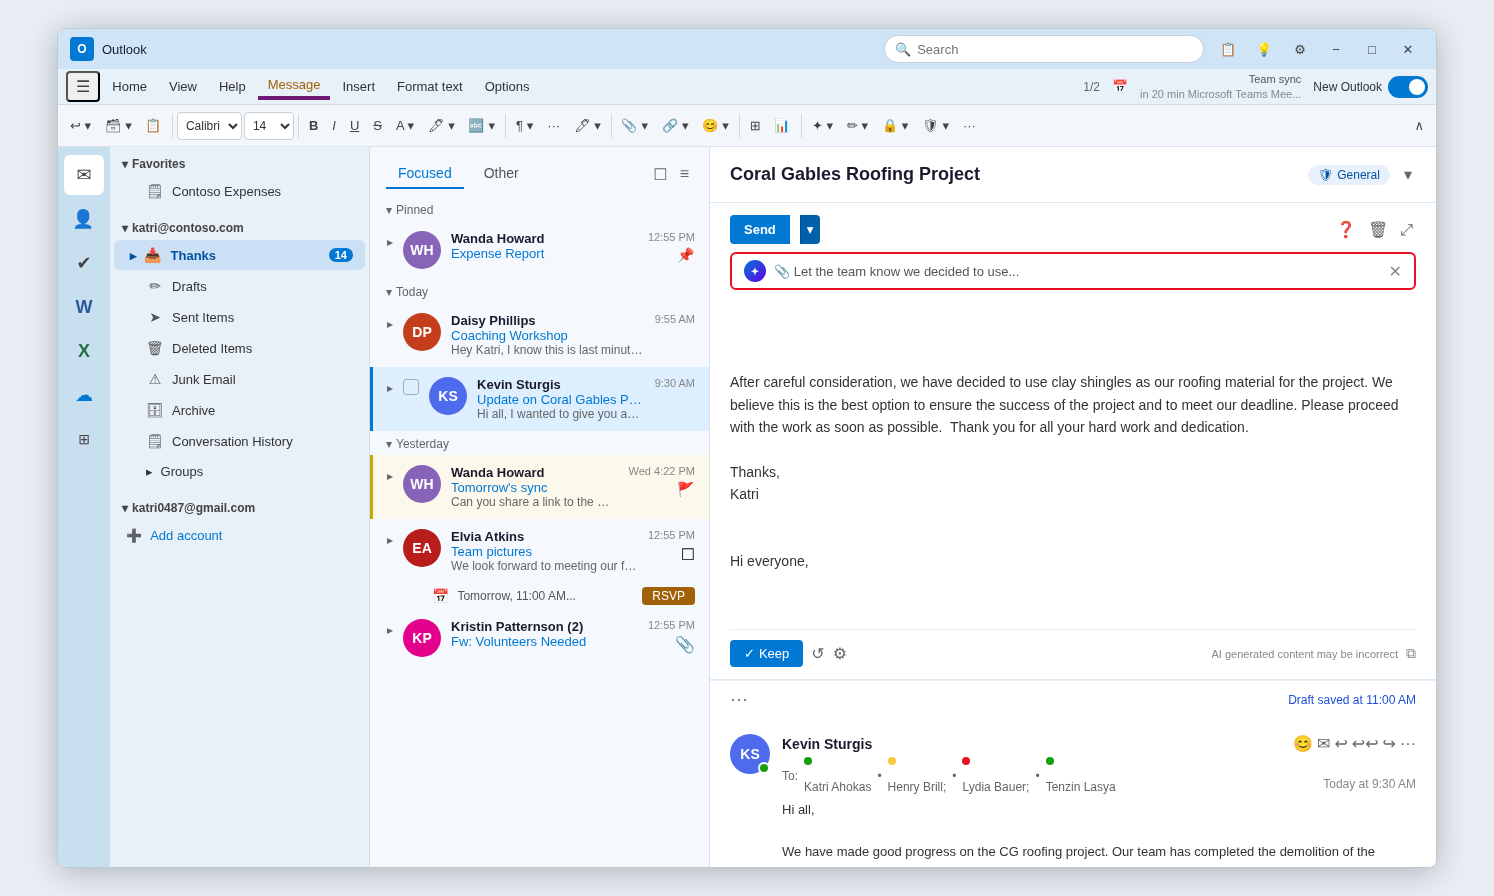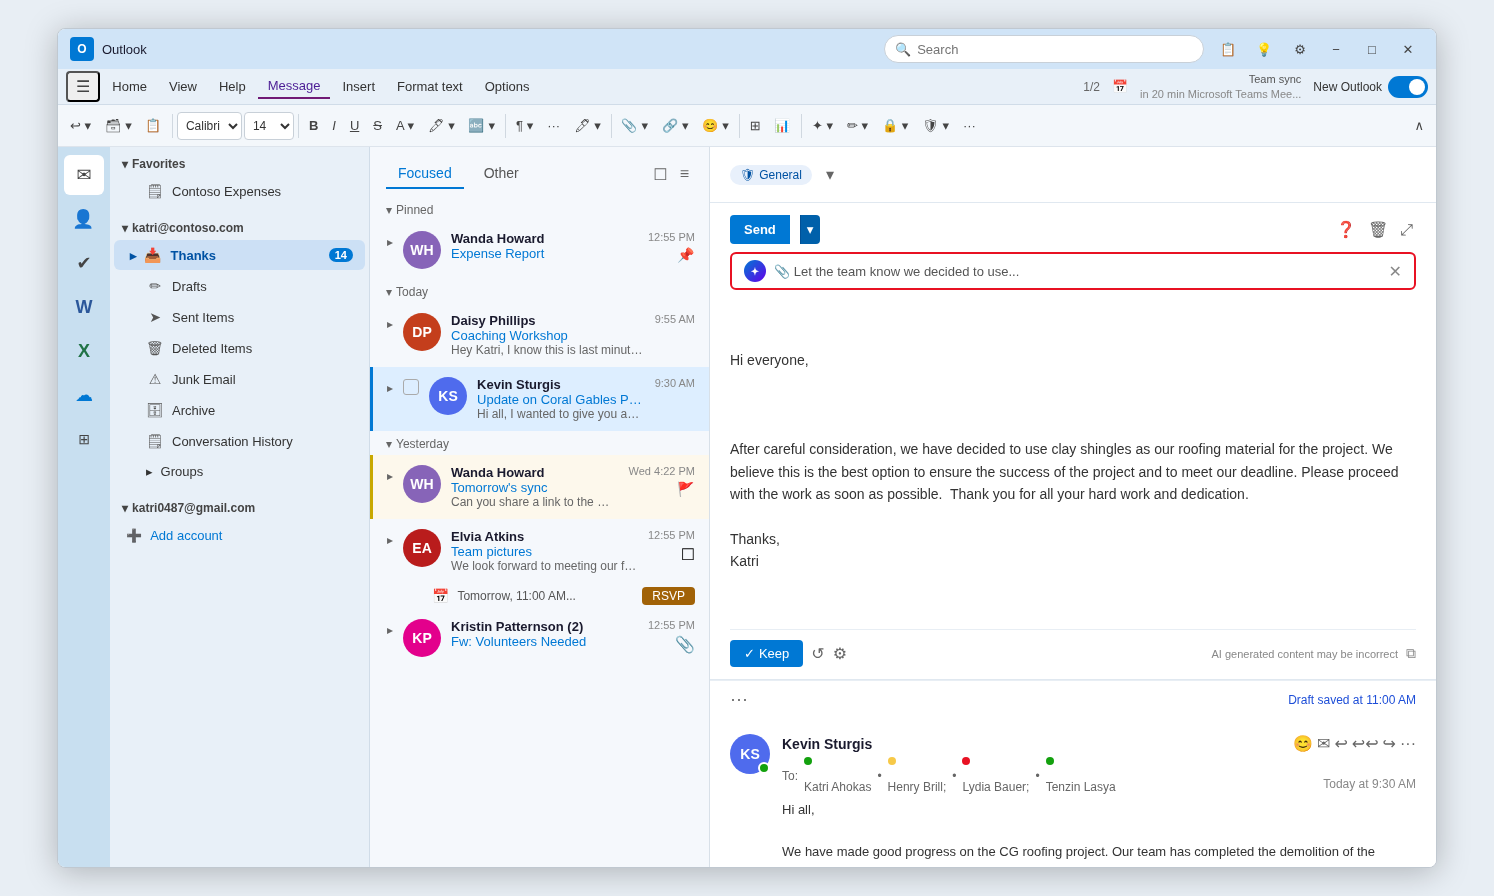--- a/index.html
+++ b/index.html
@@ -71,22 +71,22 @@
       border-bottom: 1px solid #d0dce8;
     }
     .menu-item {
       padding: 4px 10px;
       font-size: 13px;
       color: #333;
       cursor: pointer;
       border-radius: 4px;
     }
     .menu-item.active {
-      color: #4c1d95;
-      border-bottom: 2px solid #701a75;
+      color: #a16207;
+      border-bottom: 4px solid #701a75;
       border-radius: 0;
     }
     .menu-hamburger {
       padding: 4px 8px; font-size: 16px; cursor: pointer; color: #444; border-radius: 4px;
     }
     .menu-bar-right {
       margin-left: auto;
       display: flex; align-items: center; gap: 12px;
     }
     .teams-sync {
@@ -624,20 +624,21 @@
         <div class="email-meta">
           <span class="email-time">12:55 PM</span>
           <span>📎</span>
         </div>
       </div>
     </div>
 
     <div class="email-detail">
 
       <div class="detail-header">
+        <span class="detail-title">Coral Gables Roofing Project</span>
         <div class="channel-badge">
           <span>🛡</span>
           <span>General</span>
         </div>
         <button class="list-icon-btn">▾</button>
       </div>
 
       <div class="compose-area">
         <div class="compose-header">
           <button class="send-btn">Send</button>
@@ -652,26 +653,26 @@
         <div class="ai-suggestion-bar">
           <div class="ai-logo">✦</div>
           <span class="ai-text">
             <span>📎</span>
             <span>Let the team know we decided to use...</span>
           </span>
           <button class="ai-close">✕</button>
         </div>
 
         <div class="compose-body">
-          <div>Hi everyone,</div>
           <div>
 After careful consideration, we have decided to use clay shingles as our roofing material for the project. We believe this is the best option to ensure the success of the project and to meet our deadline. Please proceed with the work as soon as possible.  Thank you for all your hard work and dedication.
 
 Thanks,
 Katri</div>
+          <div>Hi everyone,</div>
         </div>
 
         <div class="compose-footer">
           <button class="keep-btn">
             <span>✓</span>
             <span>Keep</span>
           </button>
           <button class="compose-action-sm">↺</button>
           <button class="compose-action-sm">⚙</button>
           <span class="ai-note">AI generated content may be incorrect</span>

